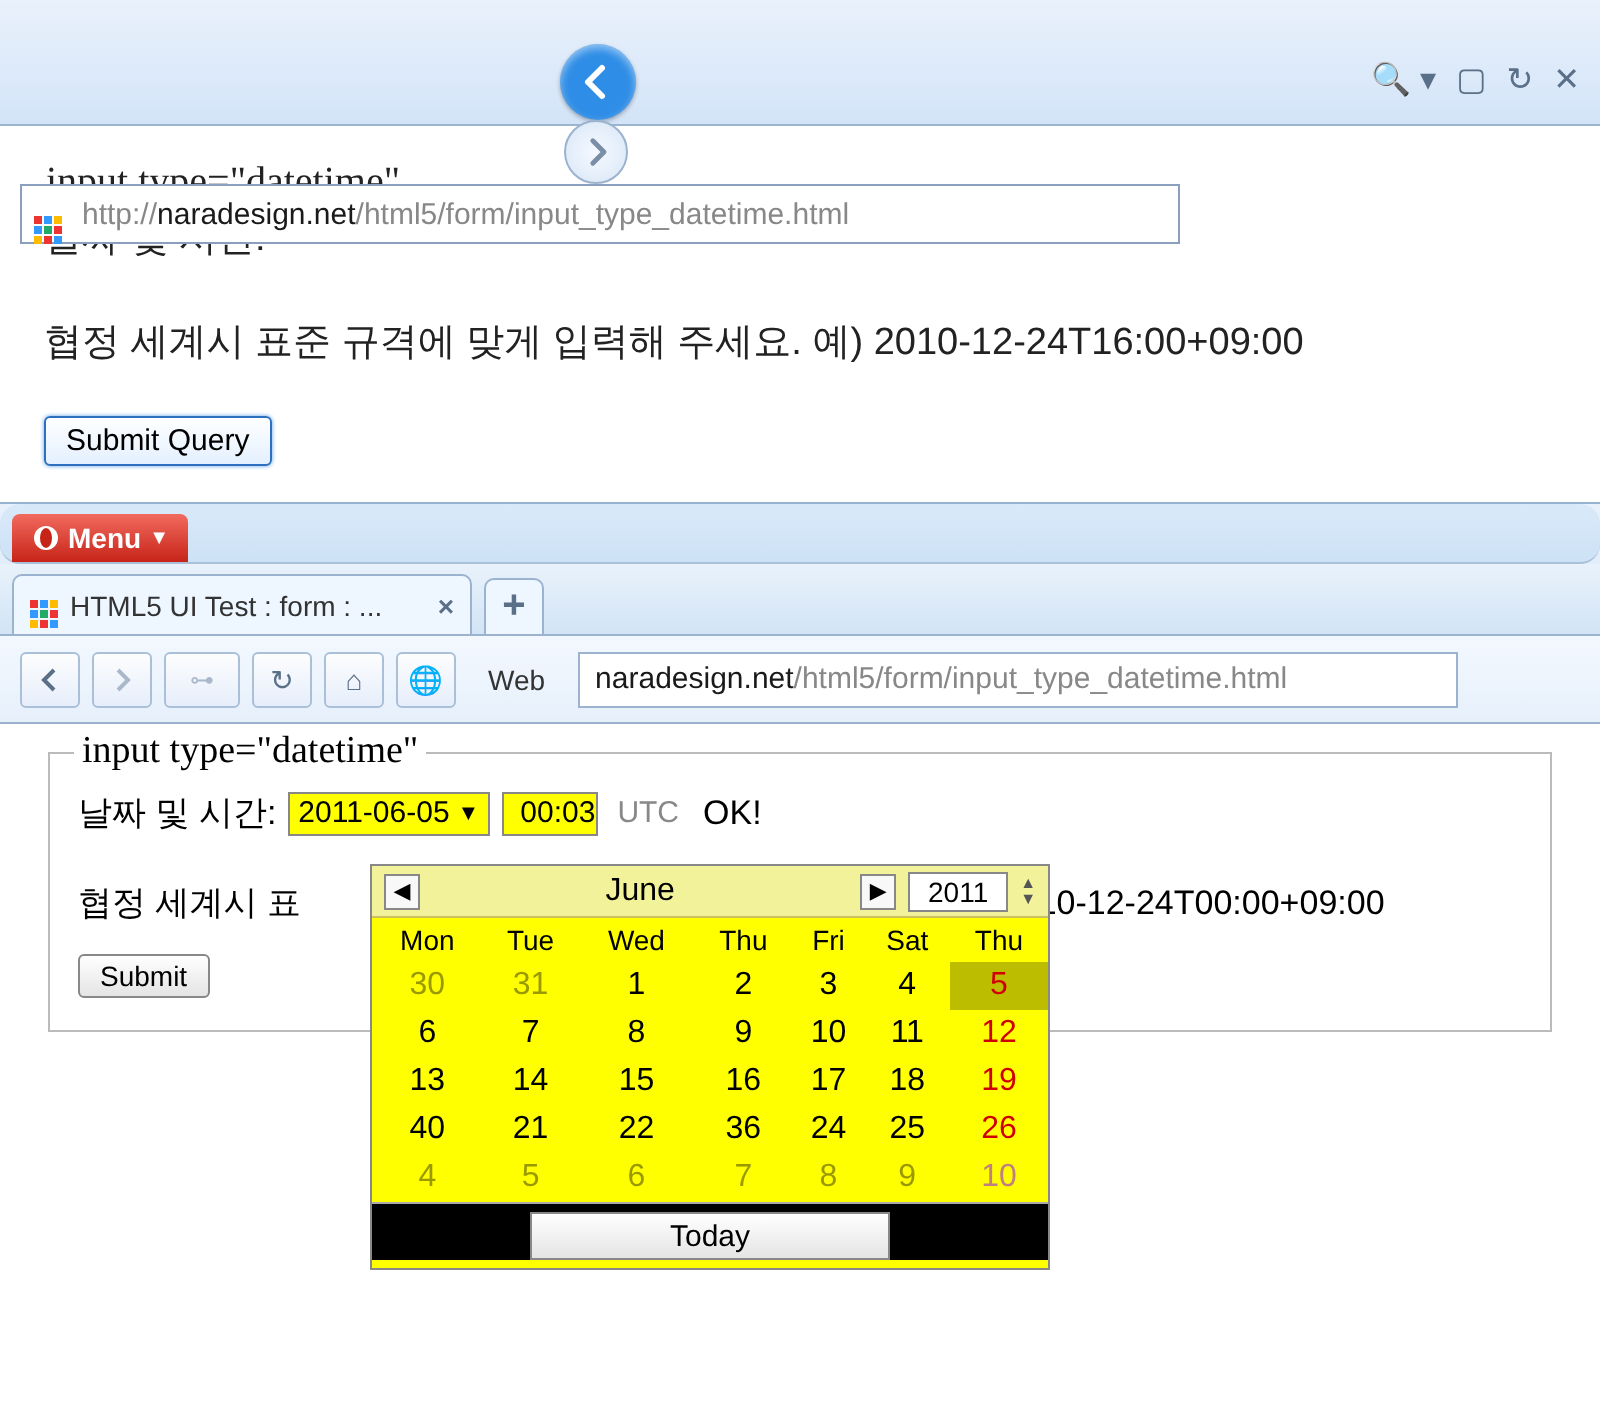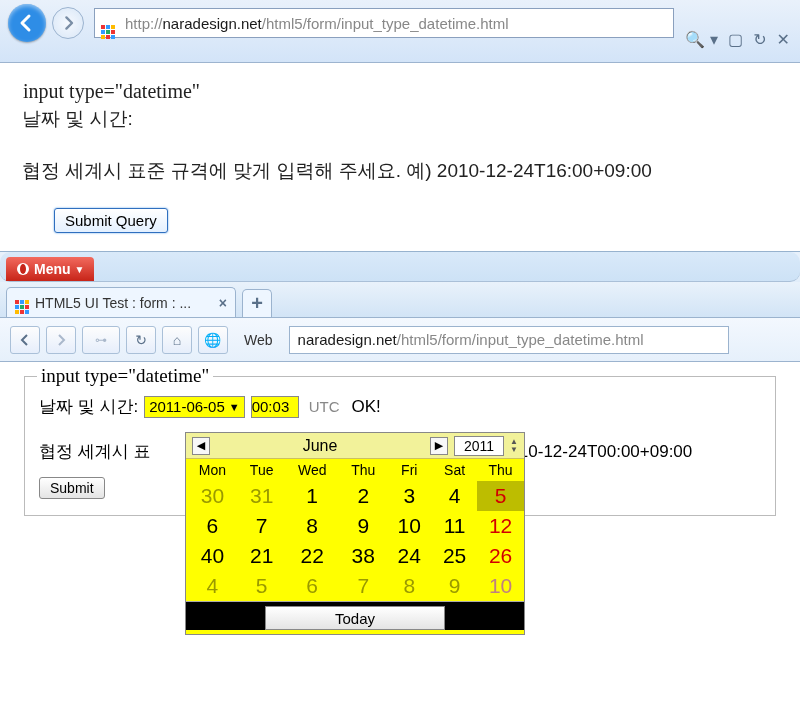--- a/index.html
+++ b/index.html
@@ -1,35 +1,35 @@
 <!DOCTYPE html>
 <html><head>
 <meta charset="utf-8">
 <style>
   * { box-sizing: border-box; }
   body { margin: 0; font-family: Arial, sans-serif; font-size: 14px; background: #fff; }
   .stage { width: 800px; height: 705px; position: relative; overflow: hidden; }
 
   
   .ie-chrome { background: linear-gradient(#e9f1fb, #d3e4f8); height: 63px; border-bottom: 1px solid #9db4cf; position: relative; }
-  .ie-nav { position: absolute; left: 10; top: 4px; display: flex; align-items: center; }
+  .ie-nav { position: absolute; left: 10; top: 22px; display: flex; align-items: center; flex-direction: column; }
   .ie-back { width: 38px; height: 38px; border-radius: 50%; background: #2e8de6; display: flex; align-items: center; justify-content: center; color: #fff; font-size: 22px; box-shadow: inset 0 2px 4px rgba(255,255,255,.5), 0 1px 2px rgba(0,0,0,.3); margin-left: 8px; }
   .ie-fwd { width: 32px; height: 32px; border-radius: 50%; background: radial-gradient(#f5f9ff,#d8e6f6); border:1px solid #9bb3cf; display:flex;align-items:center;justify-content:center;color:#5a7089;font-size:17px;margin-left:6px;}
   .ie-addr { margin-left: 10px; height: 30px; width: 580px; background: #fff; border: 1px solid #8aa0be; display: flex; align-items: center; padding: 0 6px; font-size: 15px; color: #555; }
   .ie-addr .favicon { width:16px;height:16px;margin-right:8px;display:inline-block;}
   .ie-addr .host { color:#1a1a1a; }
   .ie-addr .path { color:#888; }
   .ie-right { position:absolute; right:10px; top:30px; display:flex; gap:10px; color:#5a7089; font-size:16px;}
   .ie-right span { cursor:default; }
 
   .ie-page { padding: 16px 22px 18px; font-size: 19px; color: #222; background:#fff; }
   .legend-ie { font-family: "Times New Roman", serif; font-size: 20px; border:1px solid transparent;}
   .ie-page .lbl { margin-top: 2px; }
   .ie-page .instr { margin-top: 26px; }
-  .ie-submit { margin-top: 24px; font-size:15px; padding:3px 10px; border:1px solid #2f6fbf; background:linear-gradient(#fff,#e3f0ff); border-radius:3px; color:#000; box-shadow: 0 0 2px #5aa0e8; cursor:pointer;margin-left:32px;}
+  .ie-submit { margin-top: 24px; font-size:15px; padding:3px 10px; border:1px solid #2f6fbf; background:linear-gradient(#fff,#e3f0ff); border-radius:3px; color:#000; box-shadow: 0 0 2px #5aa0e8; cursor:pointer;}
 
   
   .op-chrome { background: linear-gradient(#e8f1fb,#cfe3f7); border-top:1px solid #97b2ce; }
   .op-menu-row { height:30px; display:flex; align-items:flex-end; padding-left:6px; background:linear-gradient(#d9e9f9,#cde2f6); border-bottom:1px solid #aac0d8;border-radius:10px;}
   .op-menu-btn { background:linear-gradient(#f26a5e,#c72418); color:#fff; height:24px; border-radius:4px 4px 0 0; padding:0 10px; display:flex; align-items:center; font-size:14px; font-weight:bold; gap:4px;}
   .op-tabs-row { height:36px; display:flex; align-items:flex-end; padding:0 6px; background:linear-gradient(#e9f2fb,#d2e4f6); border-bottom:1px solid #9bb3ce;}
   .op-tab { height:30px; background:#eef6ff; border:1px solid #9bb3ce; border-bottom:none; border-radius:5px 5px 0 0; display:flex; align-items:center; padding:0 8px; font-size:14px; color:#333; gap:6px; min-width:230px;}
   .op-tab .x { margin-left:auto; color:#5a7089; font-weight:bold; font-size:14px;}
   .op-newtab { height:28px; width:30px; border:1px solid #9bb3ce; border-bottom:none; border-radius:5px 5px 0 0; background:#eef6ff; margin-left:6px; display:flex;align-items:center;justify-content:center; color:#5a7089; font-size:20px; font-weight:bold;}
   .op-addr-row { height:44px; display:flex; align-items:center; padding:0 10px; gap:6px; background:linear-gradient(#f3f8fe,#e6f0fb); border-bottom:1px solid #9bb3ce;}
@@ -38,36 +38,36 @@
   .op-web-label { padding:0 10px; color:#333;}
   .op-addr { flex:none; height:28px; width:440px; background:#fff; border:1px solid #9bb3ce; display:flex; align-items:center; padding:0 8px; font-size:15px;}
   .op-addr .host{color:#1a1a1a;} .op-addr .path{color:#888;}
 
   .op-page { position:relative; padding:14px 24px 20px; font-size:17px; background:#fff; }
   .fieldset { border:1px solid #bbb; padding:12px 14px 16px; position:relative;}
   .legend { position:absolute; top:-12px; left:12px; background:#fff; padding:0 4px; font-family:"Times New Roman",serif; font-size:19px;}
   .row { margin-top:6px; display:flex; align-items:center; gap:6px; flex-wrap:wrap;}
   .date-input { background:#ffff00; border:1px solid #888; height:22px; padding:0 4px; display:flex; align-items:center; font-size:15px;}
   .date-input .dd { margin-left:4px; font-size:11px;}
-  .time-input { background:#ffff00; border:1px solid #888; height:22px; width:48px; text-align:center; font-size:15px; display:flex;align-items:center;justify-content:flex-start;}
+  .time-input { background:#ffff00; border:1px solid #888; height:22px; width:48px; text-align:center; font-size:15px; display:flex;align-items:center;justify-content:flex-end;}
   .utc { color:#888; font-size:15px; margin-left:4px;}
   .ok { font-size:17px; margin-left:6px;}
   .instr2 { margin-top:22px; font-size:17px;}
   .op-submit { margin-top:14px; font-size:14px; padding:2px 10px; border:1px solid #888; background:linear-gradient(#fff,#e4e4e4); border-radius:3px; cursor:pointer;}
 
   
   .cal { position:absolute; left:185px; top:70px; width:340px; background:#ffff00; border:1px solid #888; font-size:16px; z-index:10;}
   .cal-head { display:flex; align-items:center; background:#f2f29a; height:26px; padding:0 6px; gap:6px; border-bottom:1px solid #ccc060;}
   .cal-nav { width:18px; height:18px; border:1px solid #888; background:#f8f8f8; display:flex; align-items:center; justify-content:center; font-size:11px; cursor:pointer;}
   .cal-month { flex:1; text-align:center;}
   .cal-year { width:50px; height:20px; border:1px solid #888; background:#fff; text-align:center; font-size:14px;}
   .cal-spin { display:flex; flex-direction:column; font-size:8px; line-height:8px; color:#555;}
   .cal table { width:100%; border-collapse:collapse; text-align:center;}
   .cal th { font-weight:normal; padding:3px 0; font-size:14px;}
-  .cal td { padding:3px 0; font-size:21px; cursor:pointer;margin-top:20px;}
+  .cal td { padding:3px 0; font-size:16px; cursor:pointer;margin-top:20px;}
   .cal td.other { color:#9a9a00;}
   .cal td.sun { color:#d10000;}
   .cal td.other.sun { color:#c08080;}
   .cal td.sel { background:#bdbd00;}
   .cal-today-row { background:#000000; border-top:1px solid #aaa;}
   .cal-today { margin:4px auto; display:block; width:180px; height:24px; border:1px solid #888; background:linear-gradient(#fff,#e4e4e4); font-size:15px; cursor:pointer;}
   .favicon-sq{display:inline-grid;grid-template-columns:repeat(3,4px);grid-template-rows:repeat(3,4px);gap:1px;}
   .favicon-sq i{width:4px;height:4px;display:block;}
 </style>
 </head>
@@ -244,24 +244,33 @@
             <tr>
               <td class="">6</td>
               <td class="">7</td>
               <td class="">8</td>
               <td class="">9</td>
               <td class="">10</td>
               <td class="">11</td>
               <td class="sun">12</td>
             </tr>
             <tr>
+              <td class="">13</td>
+              <td class="">14</td>
+              <td class="">15</td>
+              <td class="">16</td>
+              <td class="">17</td>
+              <td class="">18</td>
+              <td class="sun">19</td>
+            </tr>
+            <tr>
               <td class="">40</td>
               <td class="">21</td>
               <td class="">22</td>
-              <td class="">38</td>
+              <td class="">36</td>
               <td class="">24</td>
               <td class="">25</td>
               <td class="sun">26</td>
             </tr>
             <tr>
               <td class="other">4</td>
               <td class="other">5</td>
               <td class="other">6</td>
               <td class="other">7</td>
               <td class="other">8</td>

